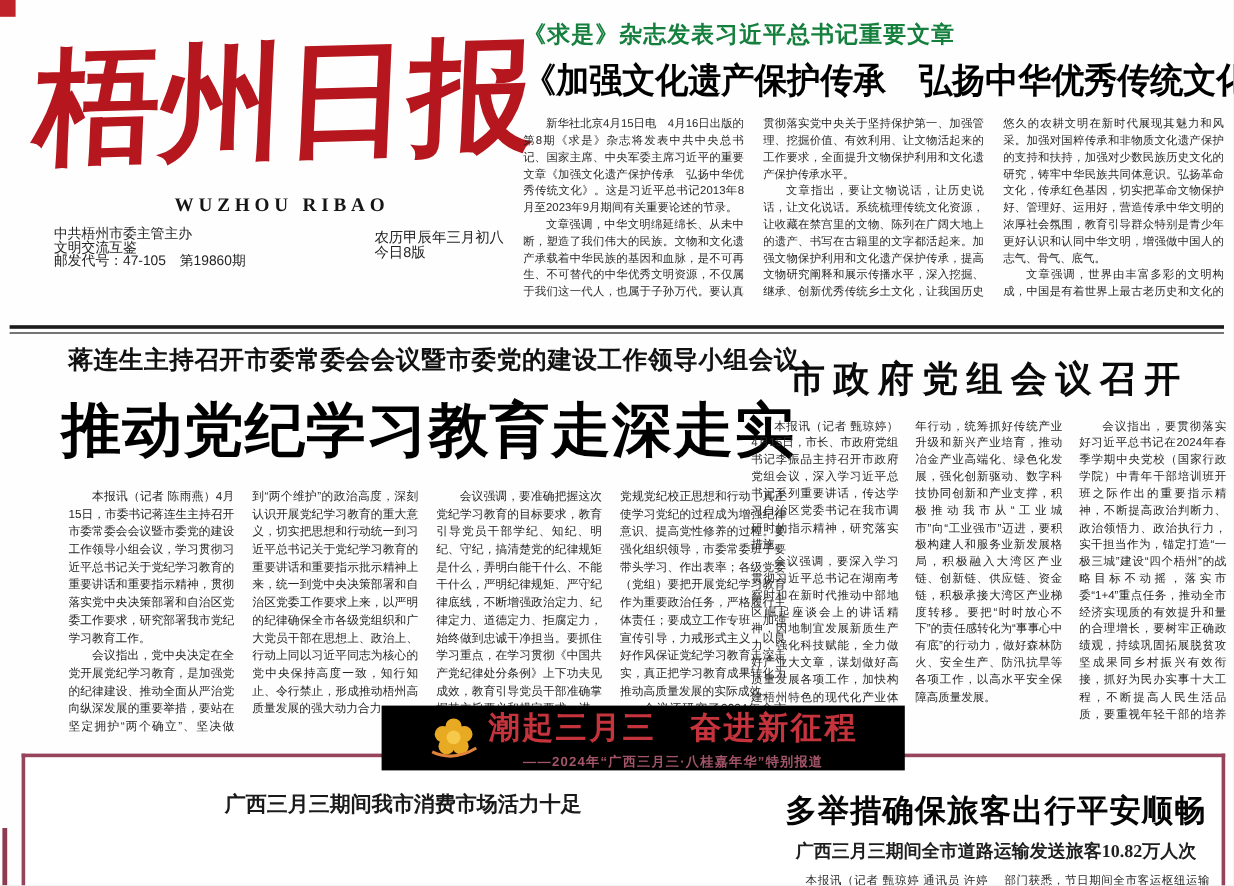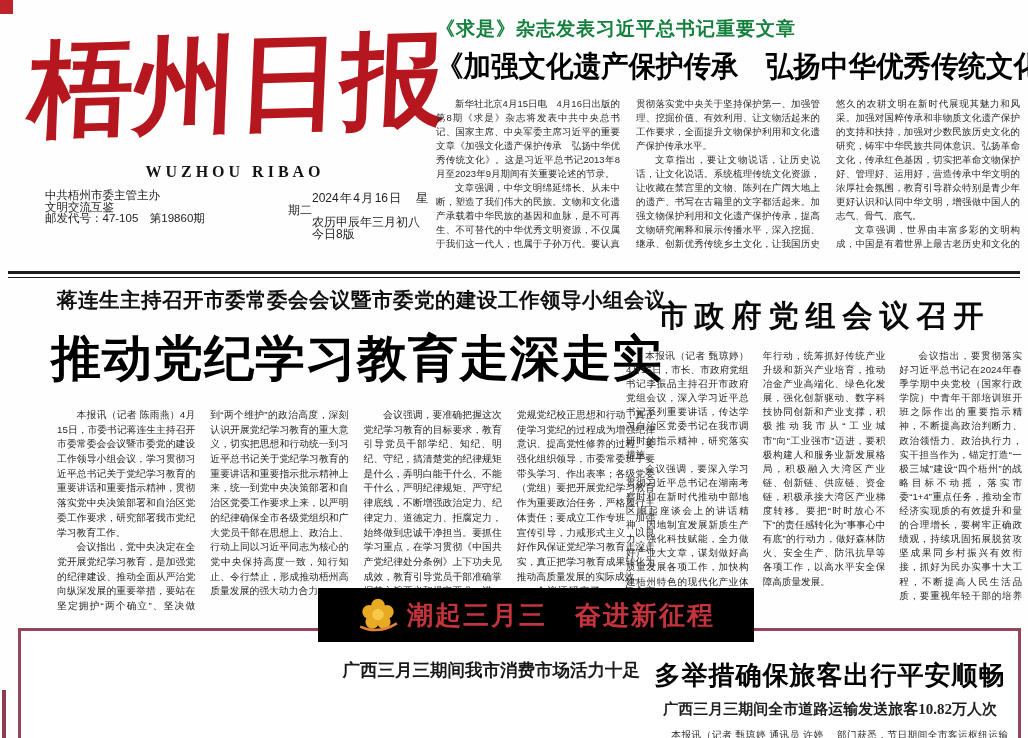--- a/index.html
+++ b/index.html
@@ -63,21 +63,21 @@
     z-index:3;display:flex;align-items:center;justify-content:center;gap:8px;}
   .banner-text{text-align:center;}
   .banner-title{font-size:26px;font-weight:900;color:#c5333c;letter-spacing:2px;white-space:nowrap;}
   .banner-subtitle{font-size:11px;font-weight:bold;color:#a25568;margin-top:3px;
     letter-spacing:1px;white-space:nowrap;}
   .flower{width:42px;height:42px;flex:0 0 auto;}
 
   .fest-left{position:absolute;left:32px;top:652px;width:608px;height:100px;z-index:4;}
   .fl-headline{font-size:37px;font-weight:900;text-align:center;color:#000;
     letter-spacing:1px;white-space:nowrap;}
-  .fl-subtitle{font-size:17.5px;font-weight:bold;text-align:right;color:#1a1a1a;margin-top:6px;}
+  .fl-subtitle{font-size:17.5px;font-weight:bold;text-align:center;color:#1a1a1a;margin-top:6px;}
 
   .fest-right{position:absolute;left:652px;top:658px;width:356px;height:94px;z-index:4;}
   .fr-headline{font-family:"Liberation Serif","DejaVu Serif",serif;font-size:26px;
     font-weight:900;text-align:center;color:#050505;letter-spacing:1px;white-space:nowrap;}
   .fr-subtitle{font-family:"Liberation Serif","DejaVu Serif",serif;font-size:15px;
     font-weight:bold;text-align:center;color:#1f1f1f;margin-top:7px;white-space:nowrap;}
   .fr-body{margin-top:9px;height:30px;overflow:hidden;column-count:2;column-gap:14px;
     column-fill:auto;font-size:9.6px;line-height:1.5;color:#2a2a2a;}
 </style>
 </head>
@@ -89,21 +89,20 @@
   <div class="edge-mark"></div>
 
   <div class="masthead-title">梧州日报</div>
   <div class="masthead-roman">WUZHOU RIBAO</div>
   <div class="pub-info">
       <p class="para">中共梧州市委主管主办</p>
       <p class="para">文明交流互鉴</p>
       <p class="para">邮发代号：47-105　第19860期</p>
     </div>
   <div class="date-info">
-      <p class="para">2024年4月16日　星期二</p>
       <p class="para">农历甲辰年三月初八</p>
       <p class="para">今日8版</p>
     </div>
 
   <div class="top-story">
     <div class="top-kicker">《求是》杂志发表习近平总书记重要文章</div>
     <div class="top-headline">《加强文化遗产保护传承　弘扬中华优秀传统文化》</div>
     <div class="top-body">
         <p class="para">新华社北京4月15日电　4月16日出版的第8期《求是》杂志将发表中共中央总书记、国家主席、中央军委主席习近平的重要文章《加强文化遗产保护传承　弘扬中华优秀传统文化》。这是习近平总书记2013年8月至2023年9月期间有关重要论述的节录。</p>
         <p class="para">文章强调，中华文明绵延绵长、从未中断，塑造了我们伟大的民族。文物和文化遗产承载着中华民族的基因和血脉，是不可再生、不可替代的中华优秀文明资源，不仅属于我们这一代人，也属于子孙万代。要认真贯彻落实党中央关于坚持保护第一、加强管理、挖掘价值、有效利用、让文物活起来的工作要求，全面提升文物保护利用和文化遗产保护传承水平。</p>
@@ -143,20 +142,21 @@
           <circle cx="28.5" cy="17" r="6.5"></circle>
         <circle cx="25.5" cy="26.5" r="6.5"></circle>
           <circle cx="14.5" cy="26.5" r="6.5"></circle>
         <circle cx="11.5" cy="17" r="6.5"></circle>
       </g>
       <circle cx="20" cy="19.5" r="5.5" fill="#f6c94a"></circle>
       <path d="M3 31 Q20 39 38 28" stroke="#e2833a" stroke-width="2.4" fill="none"></path>
     </svg>
     <div class="banner-text">
       <div class="banner-title">潮起三月三　奋进新征程</div>
+      <div class="banner-subtitle">——2024年“广西三月三·八桂嘉年华”特别报道</div>
     </div>
   </div>
 
   <div class="fest-left">
     <div class="fl-subtitle">广西三月三期间我市消费市场活力十足</div>
 
   </div>
 
   <div class="fest-right">
     <div class="fr-headline">多举措确保旅客出行平安顺畅</div>

